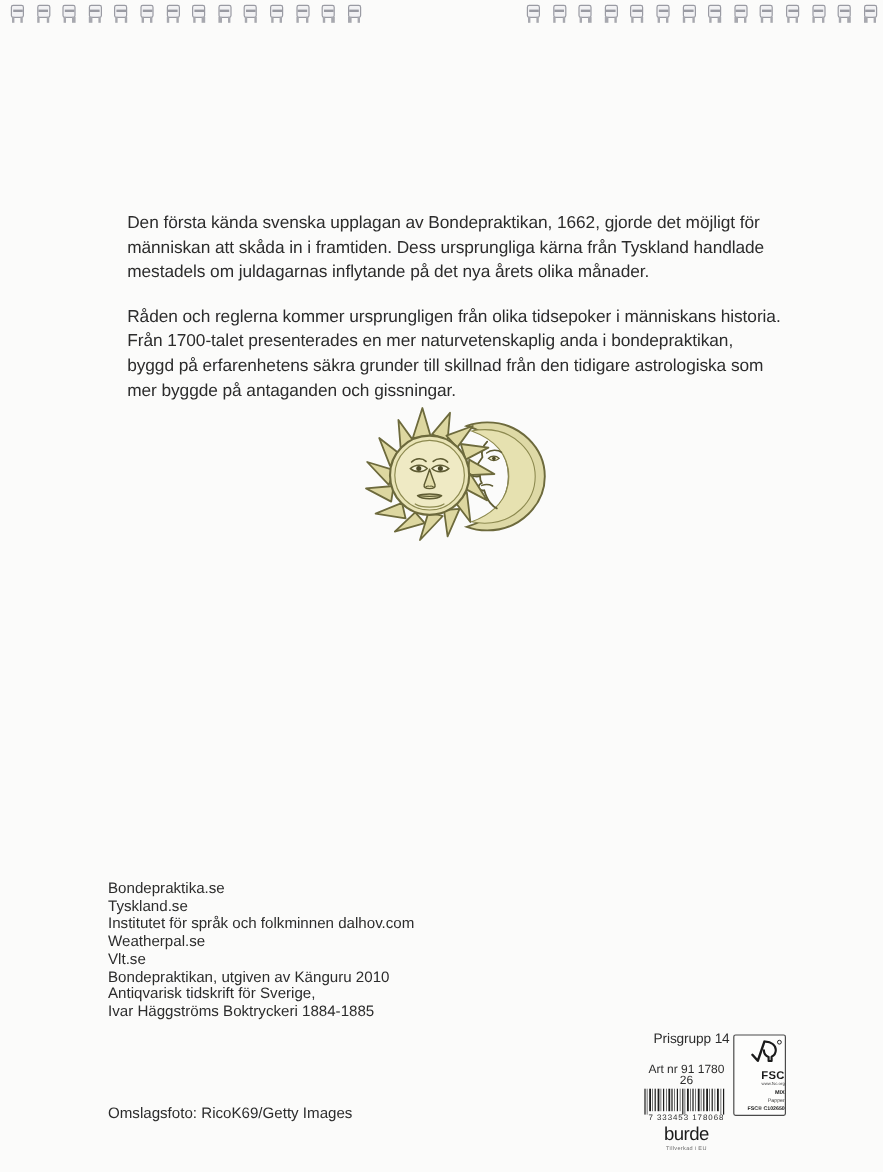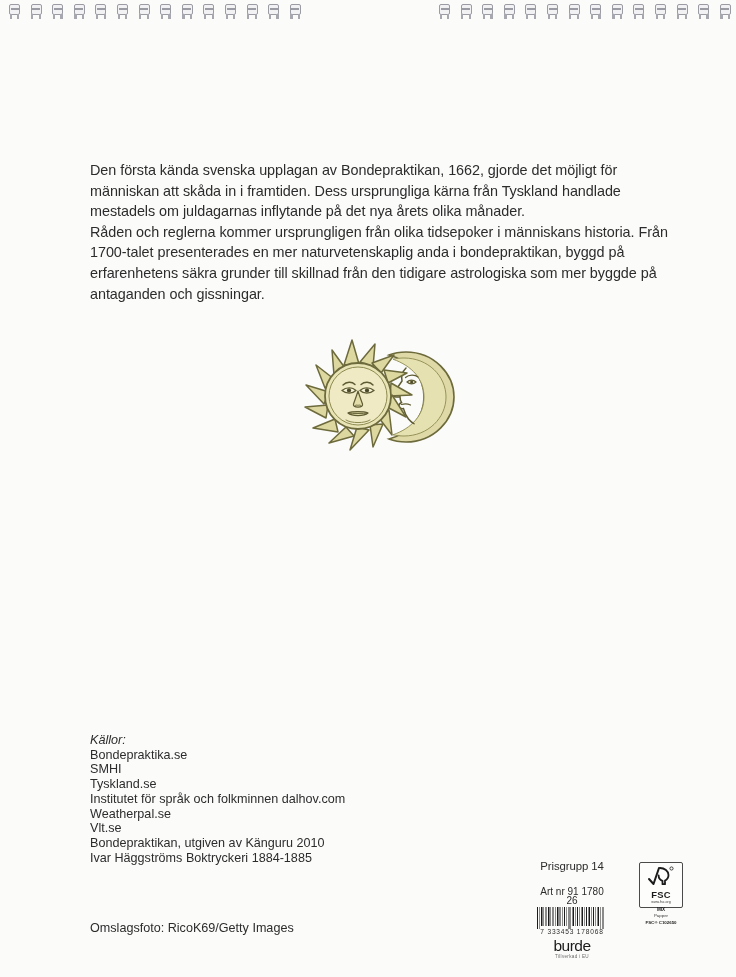--- a/index.html
+++ b/index.html
@@ -64,21 +64,21 @@
   #intro {
     position: absolute;
     left: 90px;
     top: 160px;
     width: 578px;
     font-size: 14.4px;
     line-height: 20.6px;
     color: #2c2c2c;
     letter-spacing: -0.05px;
   }
-  #intro p { margin: 0; }
+  #intro p { margin: 16px; }
 
   
   #emblem {
     position: absolute;
     left: 288px;
     top: 338px;
     width: 170px;
     height: 118px;
   }
 
@@ -109,20 +109,21 @@
     left: 536px;
     top: 860px;
     width: 72px;
     text-align: center;
   }
   #pricegroup {
     font-size: 11.4px;
     color: #2c2c2c;
     letter-spacing: -0.1px;
     line-height: 12px;
+    text-align: right;
   }
   #artnr {
     font-size: 10px;
     color: #2c2c2c;
     line-height: 9px;
     margin-top: 15px;
   }
   #barcode {
     margin-top: 2px;
     height: 22px;
@@ -148,27 +149,26 @@
     letter-spacing: 0.3px;
     color: #6a6a6a;
     line-height: 6px;
   }
 
   #fsc {
     position: absolute;
     left: 611px;
     top: 862px;
     width: 44px;
-    height: 46px;
+    height: 68px;
     border: 1px solid #4a4a4a;
     border-radius: 2px;
     background: #fdfdfc;
-    text-align: center;
+    text-align: right;
     box-sizing: border-box;
-    margin-left: 28px;
   }
   #fsc .tree { margin-top: 2px; }
   #fsc .fsc-word {
     font-size: 9.4px;
     font-weight: bold;
     letter-spacing: 0.3px;
     line-height: 10px;
     color: #1b1b1b;
     margin-top: -1px;
   }
@@ -458,28 +458,27 @@
 
         <path d="M60 75 C64 73.2 76 73.2 80 75 C76 78.4 64 78.4 60 75 Z" fill="#e3ddaa" stroke="#5f5c33" stroke-width="1.3" stroke-linejoin="round"></path>
         <path d="M60.5 75 C65 75.6 75 75.6 79.5 75" fill="none" stroke="#5f5c33" stroke-width="1" stroke-linecap="round"></path>
 
         <path d="M58 82 C63 85.5 77 85.5 82 82" fill="none" stroke="#8d8a50" stroke-width="1" stroke-linecap="round"></path>
       </g>
     </svg>
   </div>
 
   <div id="sources">
-    <div class="head">Källor:</div>
     <div class="line">Bondepraktika.se</div>
-    <div class="line">SMHI</div>
     <div class="line">Tyskland.se</div>
     <div class="line">Institutet för språk och folkminnen dalhov.com</div>
     <div class="line">Weatherpal.se</div>
     <div class="line">Vlt.se</div>
     <div class="line">Bondepraktikan, utgiven av Känguru 2010</div>
+    <div class="line">Antiqvarisk tidskrift för Sverige,</div>
     <div class="line">Ivar Häggströms Boktryckeri 1884-1885</div>
   </div>
 
   <div id="photo-credit">Omslagsfoto: RicoK69/Getty Images</div>
 
   <div id="pricebox">
     <div id="pricegroup">Prisgrupp 14</div>
     <div id="artnr">Art nr 91 1780 26</div>
     <svg id="barcode" viewBox="0 0 140 44" preserveAspectRatio="none">
       <rect x="0" y="0" width="140" height="44" fill="#fbfbfa"></rect>

